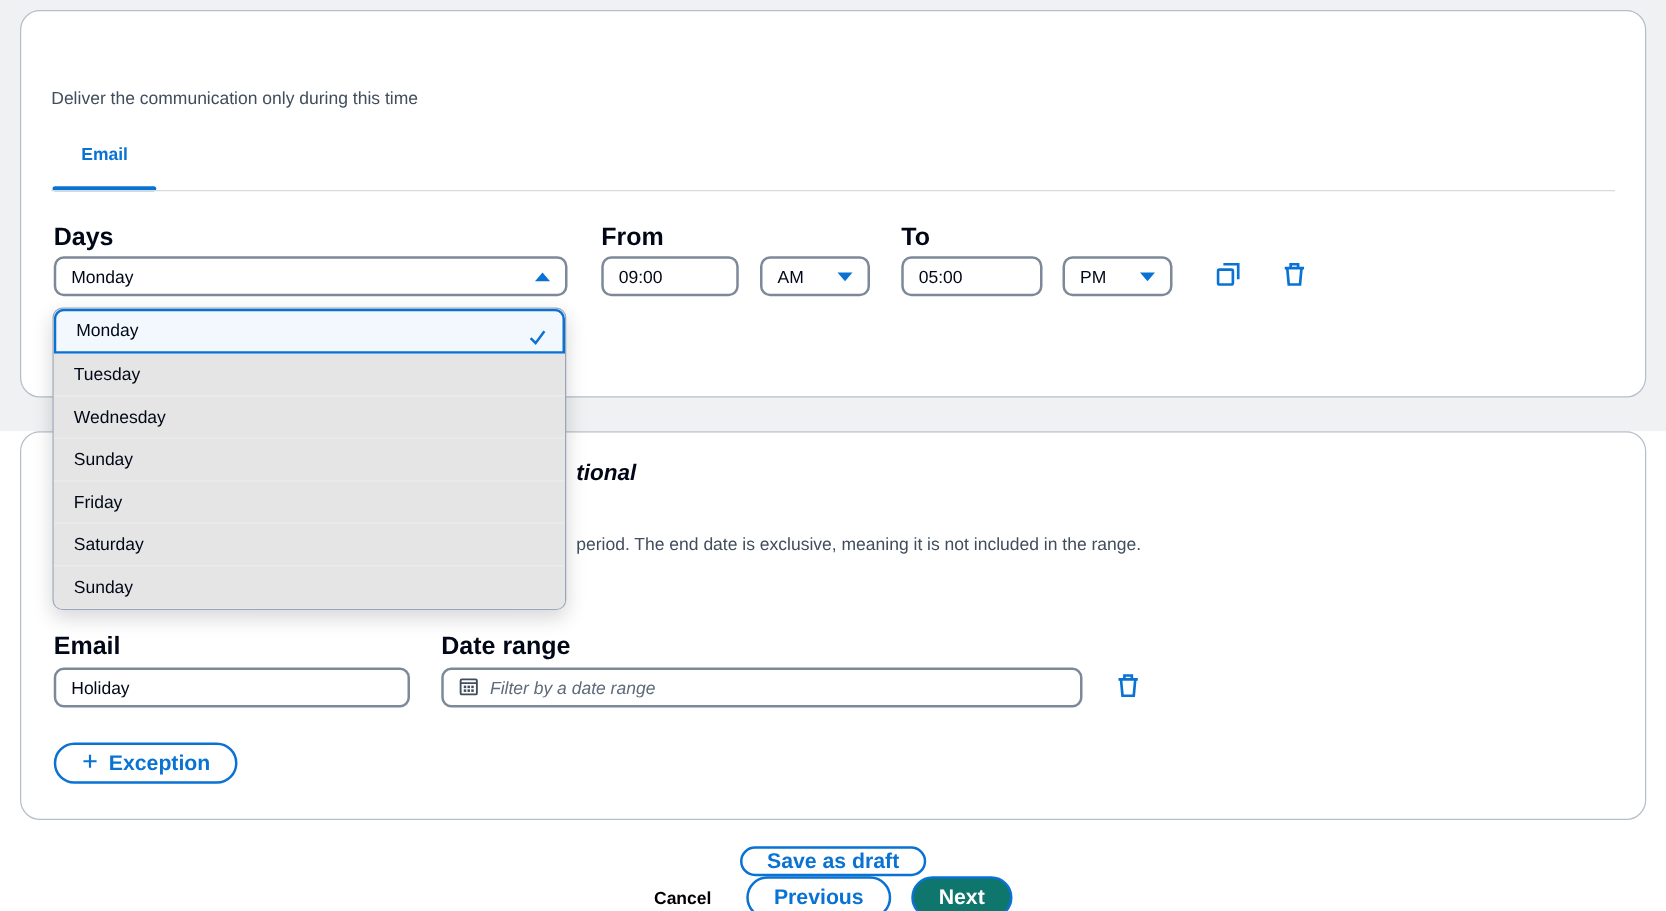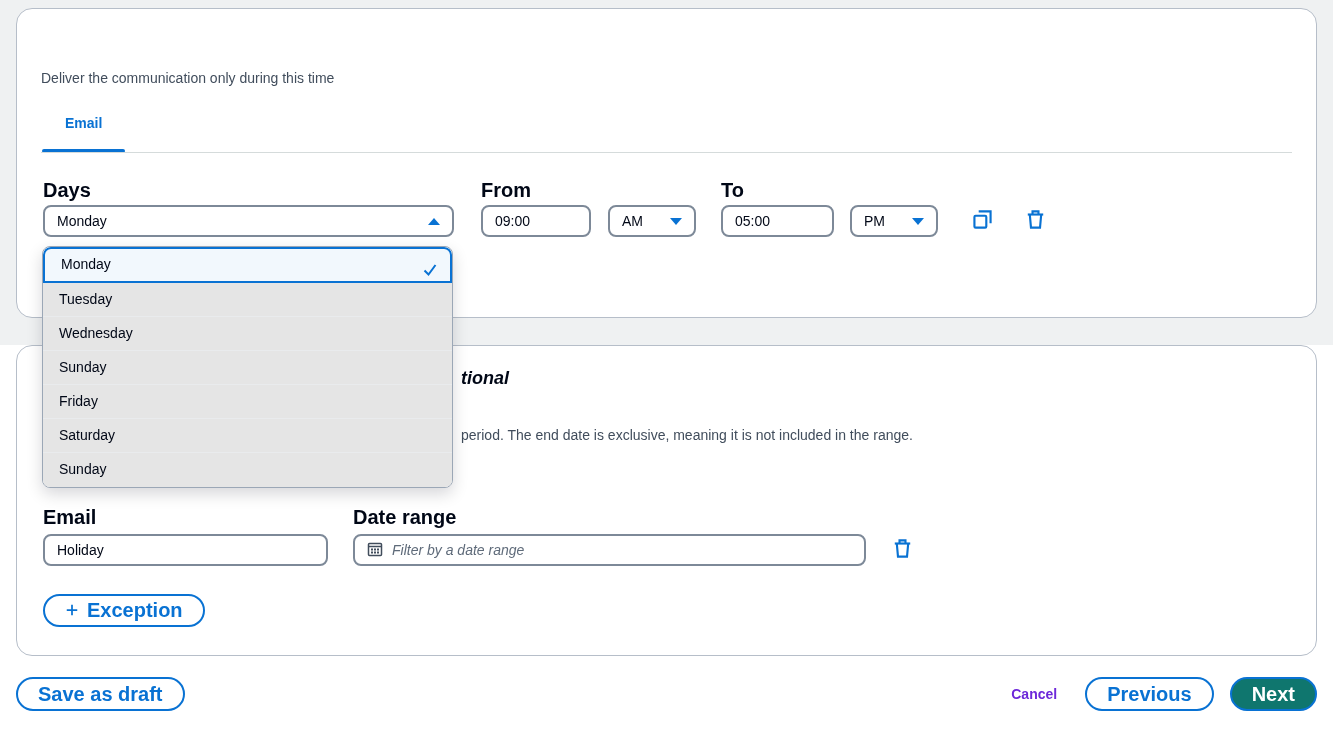--- a/index.html
+++ b/index.html
@@ -52,29 +52,29 @@
   
   .exc-title-frag { position:absolute; left:444px; top:22px; font-size:18px; font-weight:700; font-style:italic; }
   .exc-desc-frag  { position:absolute; left:444px; top:53px; font-size:14px; color:#414d5c;margin-top:28px; }
 
   .date-wrap { gap:9px; }
   .date-wrap input { border:none; outline:none; flex:1; font-size:14px; font-family:inherit; color:#000716; }
   .date-wrap input::placeholder { color:#5f6b7a; font-style:italic; }
 
   .btn {
     height:34px; border-radius:17px; border:2px solid #0972d3; background:#fff; color:#0972d3;
-    font-weight:700; font-size:20px; padding:0 20px; display:inline-flex; align-items:center; gap:8px;
+    font-weight:700; font-size:17px; padding:0 20px; display:inline-flex; align-items:center; gap:8px;
     font-family:inherit; cursor:pointer; white-space:nowrap;
   }
   .btn.solid { background:#0f766e; border-color:#0972d3; color:#fff; }
-  .link-btn { border:none; background:none; color:#6d28d9; font-weight:700; font-size:14px; font-family:inherit; cursor:pointer;text-align:right; }
+  .link-btn { border:none; background:none; color:#000000; font-weight:700; font-size:14px; font-family:inherit; cursor:pointer;text-align:right; }
 
   #exception-btn { position:absolute; left:26px; top:248px; height:33px; }
 
-  .footer { position:absolute; left:16px; right:16px; top:677px; height:34px; display:flex; justify-content:space-between; align-items:center; }
+  .footer { position:absolute; left:16px; right:16px; top:677px; height:34px; display:flex; justify-content:space-between; align-items:center;flex-direction:column; }
   .footer-right { display:flex; align-items:center; gap:16px; }
   .footer-right .link-btn { margin-right:12px; }
 </style>
 </head>
 <body>
 
 <div class="top-bg"></div>
 
 <section class="card" id="card-active">
   <div class="card-subtitle">Deliver the communication only during this time</div>

